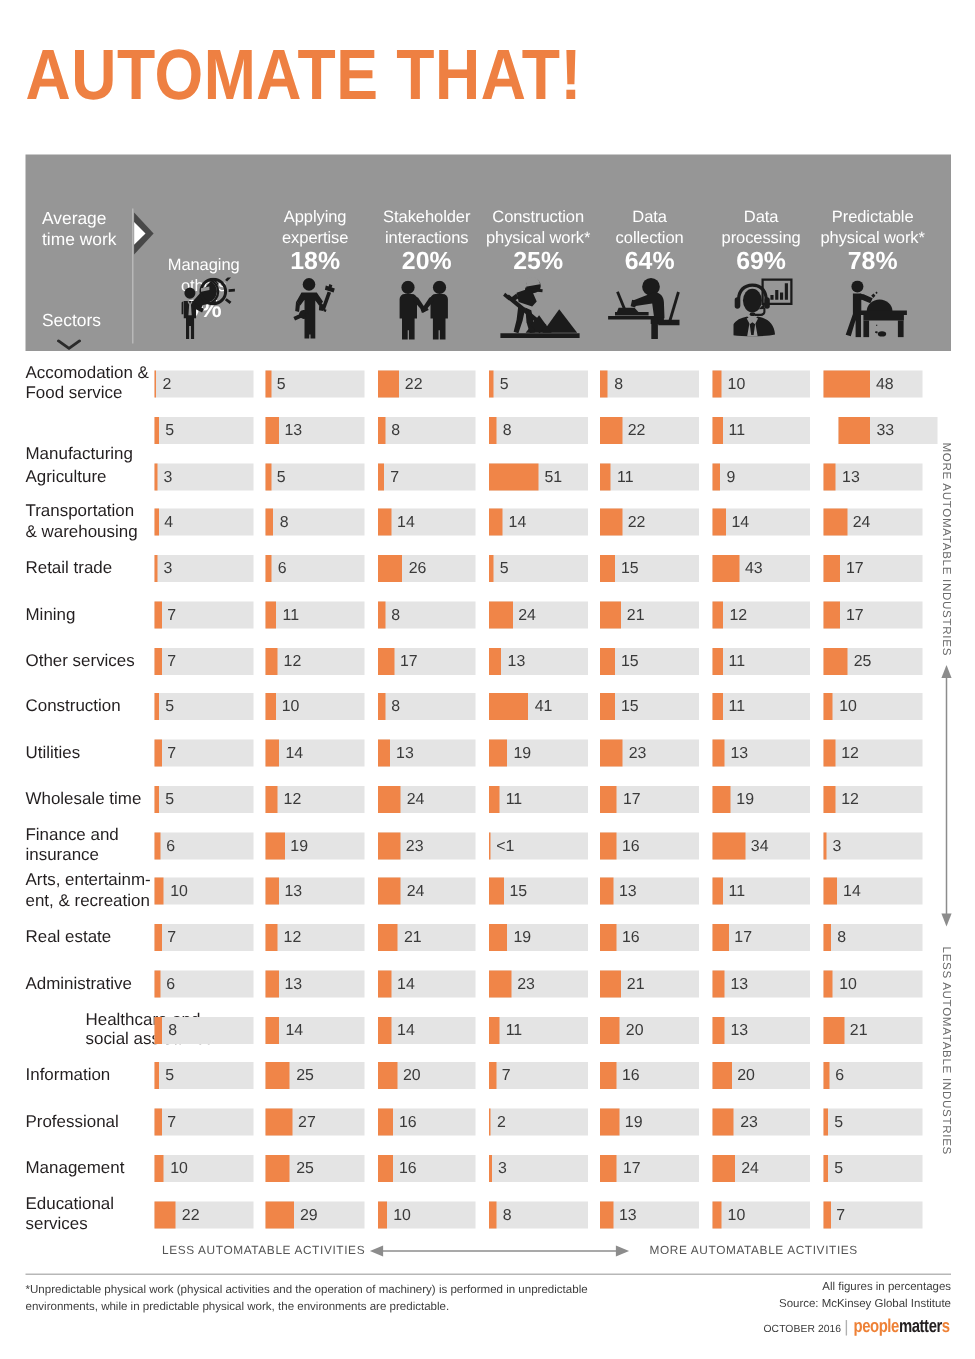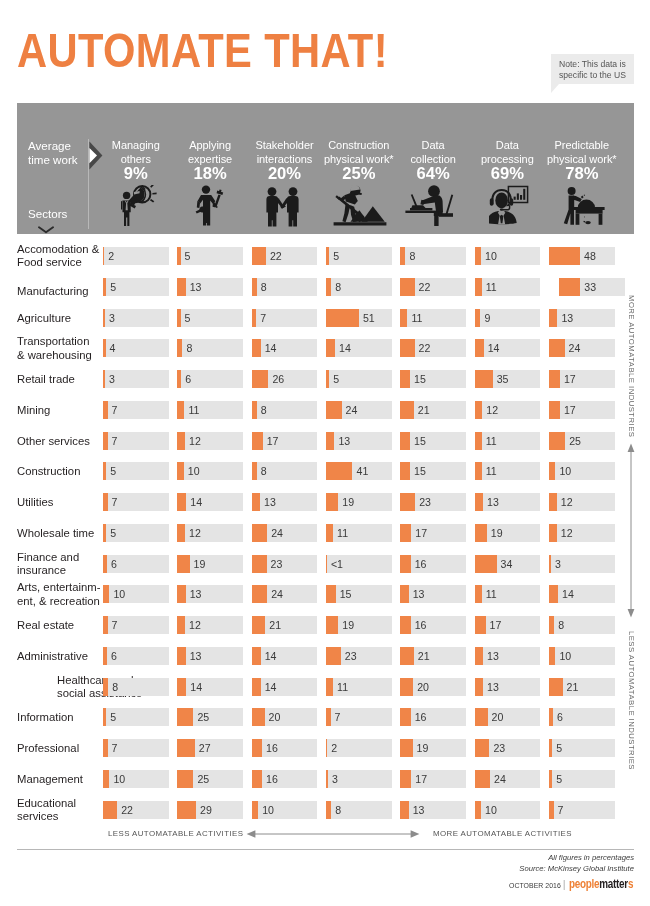--- a/index.html
+++ b/index.html
@@ -57,58 +57,53 @@
   
   .haxis{position:absolute;top:828.5px;font-size:7.9px;color:#545454;letter-spacing:0.42px;white-space:nowrap;}
   #hleft{left:108px;}
   #hright{left:433px;}
   #harrowL{position:absolute;left:245px;top:827.5px;}
 
   
   #hr{position:absolute;left:17px;top:849px;width:617px;height:1px;background:#b7b7b7;}
   #fnote{position:absolute;left:17px;top:854px;font-size:7.7px;line-height:11px;color:#3d3d3d;width:387px;}
   #fright{position:absolute;right:16px;top:852px;text-align:right;font-size:7.65px;
-          line-height:11.0px;color:#3d3d3d;font-style:italic;white-space:nowrap;}
+          line-height:11.0px;color:#3d3d3d;white-space:nowrap;}
   #logorow{position:absolute;left:509px;top:877px;display:flex;align-items:baseline;width:130px;}
   #dateTxt{font-size:6.9px;color:#3a3a3a;letter-spacing:0.05px;white-space:nowrap;font-family:"Liberation Sans",sans-serif;}
   #logoBar{margin:0 3px 0 2px;color:#b0b0b0;font-size:11px;font-weight:300;}
   #logoA{color:#EE8136;}
   #logoB{color:#231f20;}
   #logoC{color:#EE8136;}
   #logoWrap{font-size:12.4px;font-weight:700;letter-spacing:-0.35px;transform:scaleX(0.80);transform-origin:left center;white-space:nowrap;display:inline-block;}
 </style>
 </head>
 <body>
 
 <div class="page">
 
   <div id="title">AUTOMATE THAT!</div>
 
-  <div id="note">
-    <div class="ln">Note: This data is</div>
-    <div class="ln">specific to the US</div>
-    <div class="tail"></div>
-  </div>
 
   <div id="band">
     <div id="avgLabel">
       <div>Average</div>
       <div>time work</div>
     </div>
     <div id="sectorsLabel">Sectors</div>
     <svg id="sectorsChevron" width="16" height="8" viewBox="0 0 16 8">
       <path d="M1.0 1.3 L8 6.3 L15.0 1.3" fill="none" stroke="#2b2b2b" stroke-width="1.9" stroke-linecap="round" stroke-linejoin="round"></path>
     </svg>
     <svg id="bigArrow" width="14" height="30" viewBox="0 0 14 30">
       <path d="M0.4 0.6 L13.4 14.6 L0.4 28.6 Z" fill="#484848"></path>
       <path d="M0.4 7.0 L8.0 14.6 L0.4 22.2 Z" fill="#ffffff"></path>
     </svg>
     <div id="vline"></div>
     <div id="colheads">
-        <div class="colhead" style="left: 77px; width: 83.6px;">
+        <div class="colhead" style="left: 77px; width: 83.6px; margin-top: 32px;">
           <div class="nm">
             <div>Managing</div>
             <div>others</div>
           </div>
           <div class="pc">9%</div>
         </div>
         <div class="colhead" style="left: 151.3px; width: 83.6px;">
           <div class="nm">
             <div>Applying</div>
             <div>expertise</div>
@@ -278,21 +273,21 @@
         <div class="val" style="left: 9.168px;">8</div>
       </div>
       <div class="track" style="left: 474.6px; top: 247px; width: 65.6px;">
         <div class="fill" style="width: 6.46px;"></div>
         <div class="val" style="left: 10.46px;">10</div>
       </div>
       <div class="track" style="left: 549px; top: 247px; width: 65.6px;">
         <div class="fill" style="width: 31.008px;"></div>
         <div class="val" style="left: 35.008px;">48</div>
       </div>
-      <div class="rlabel" style="left: 17px; top: 285px;">
+      <div class="rlabel" style="left: 17px; top: 297px;">
         <div>Manufacturing</div>
       </div>
       <div class="track" style="left: 103px; top: 277.75px; width: 65.6px;">
         <div class="fill" style="width: 3.23px;"></div>
         <div class="val" style="left: 7.23px;">5</div>
       </div>
       <div class="track" style="left: 177.3px; top: 277.75px; width: 65.6px;">
         <div class="fill" style="width: 8.398px;"></div>
         <div class="val" style="left: 12.398px;">13</div>
       </div>
@@ -397,21 +392,21 @@
       <div class="track" style="left: 326px; top: 370px; width: 65.6px;">
         <div class="fill" style="width: 3.23px;"></div>
         <div class="val" style="left: 7.23px;">5</div>
       </div>
       <div class="track" style="left: 400.3px; top: 370px; width: 65.6px;">
         <div class="fill" style="width: 9.69px;"></div>
         <div class="val" style="left: 13.69px;">15</div>
       </div>
       <div class="track" style="left: 474.6px; top: 370px; width: 65.6px;">
         <div class="fill" style="width: 18.088px;"></div>
-        <div class="val" style="left: 22.088px;">35</div>
+        <div class="val" style="left: 22.088px;">43</div>
       </div>
       <div class="track" style="left: 549px; top: 370px; width: 65.6px;">
         <div class="fill" style="width: 10.982px;"></div>
         <div class="val" style="left: 14.982px;">17</div>
       </div>
       <div class="rlabel" style="left: 17px; top: 403.75px;">
         <div>Mining</div>
       </div>
       <div class="track" style="left: 103px; top: 400.75px; width: 65.6px;">
         <div class="fill" style="width: 4.522px;"></div>
@@ -861,20 +856,21 @@
     <div class="haxis" id="hleft">LESS AUTOMATABLE ACTIVITIES</div>
     <div class="haxis" id="hright">MORE AUTOMATABLE ACTIVITIES</div>
     <svg id="harrowL" width="176" height="12" viewBox="0 0 176 12">
       <path d="M7 6 L169 6" stroke="#8c8c8c" stroke-width="1.0" fill="none"></path>
       <path d="M1.6 6 L10.4 2.3 L10.4 9.7 Z" fill="#8c8c8c"></path>
       <path d="M174.4 6 L165.6 2.3 L165.6 9.7 Z" fill="#8c8c8c"></path>
     </svg>
   </div>
 
   <div id="hr"></div>
+  <div id="fnote">*Unpredictable physical work (physical activities and the operation of machinery) is performed in unpredictable environments, while in predictable physical work, the environments are predictable.</div>
   <div id="fright">
     <div>All figures in percentages</div>
     <div>Source: McKinsey Global Institute</div>
   </div>
   <div id="logorow">
     <span id="dateTxt">OCTOBER 2016</span>
     <span id="logoBar">|</span>
     <span id="logoWrap"><span id="logoA">people</span><span id="logoB">matter</span><span id="logoC">s</span></span>
   </div>
 

